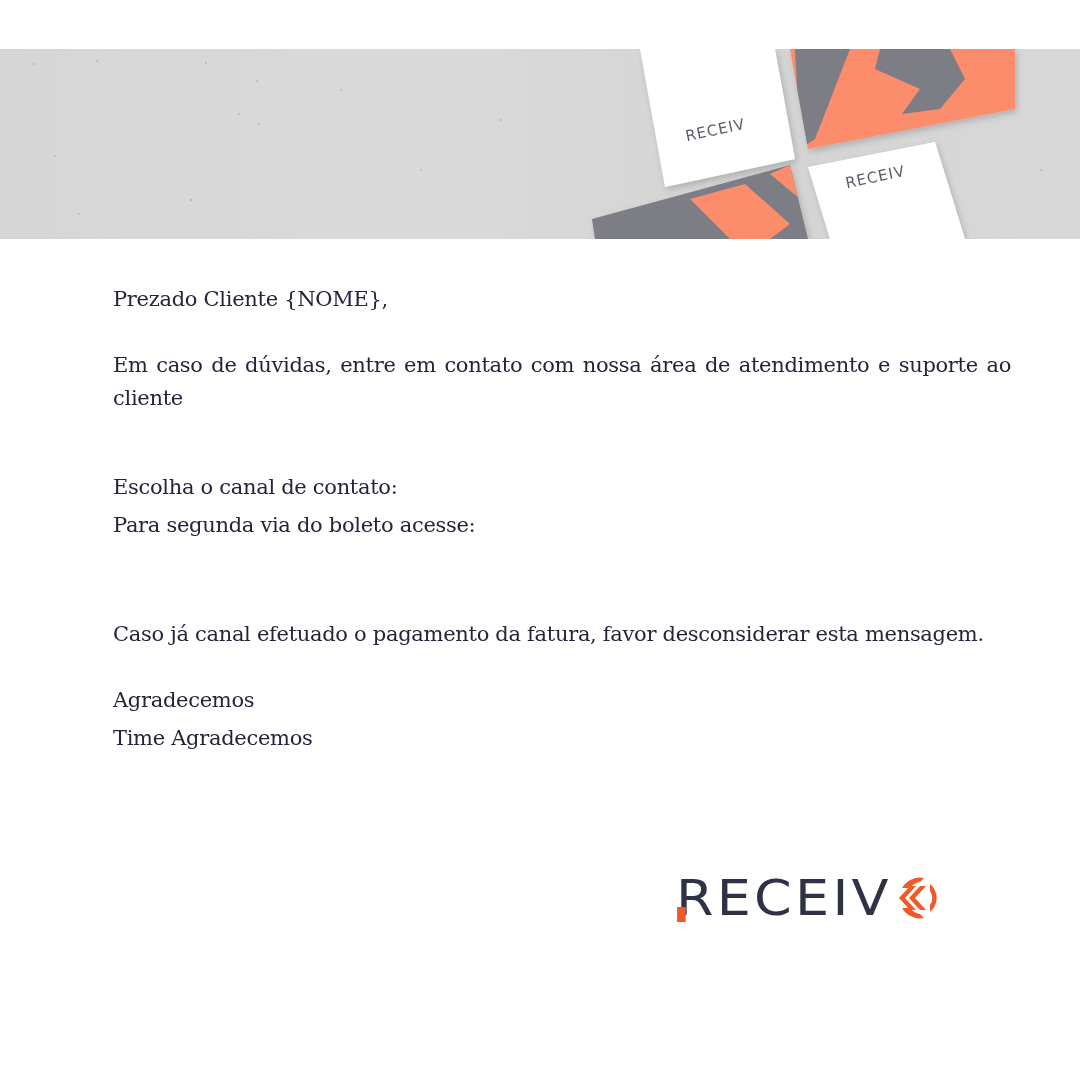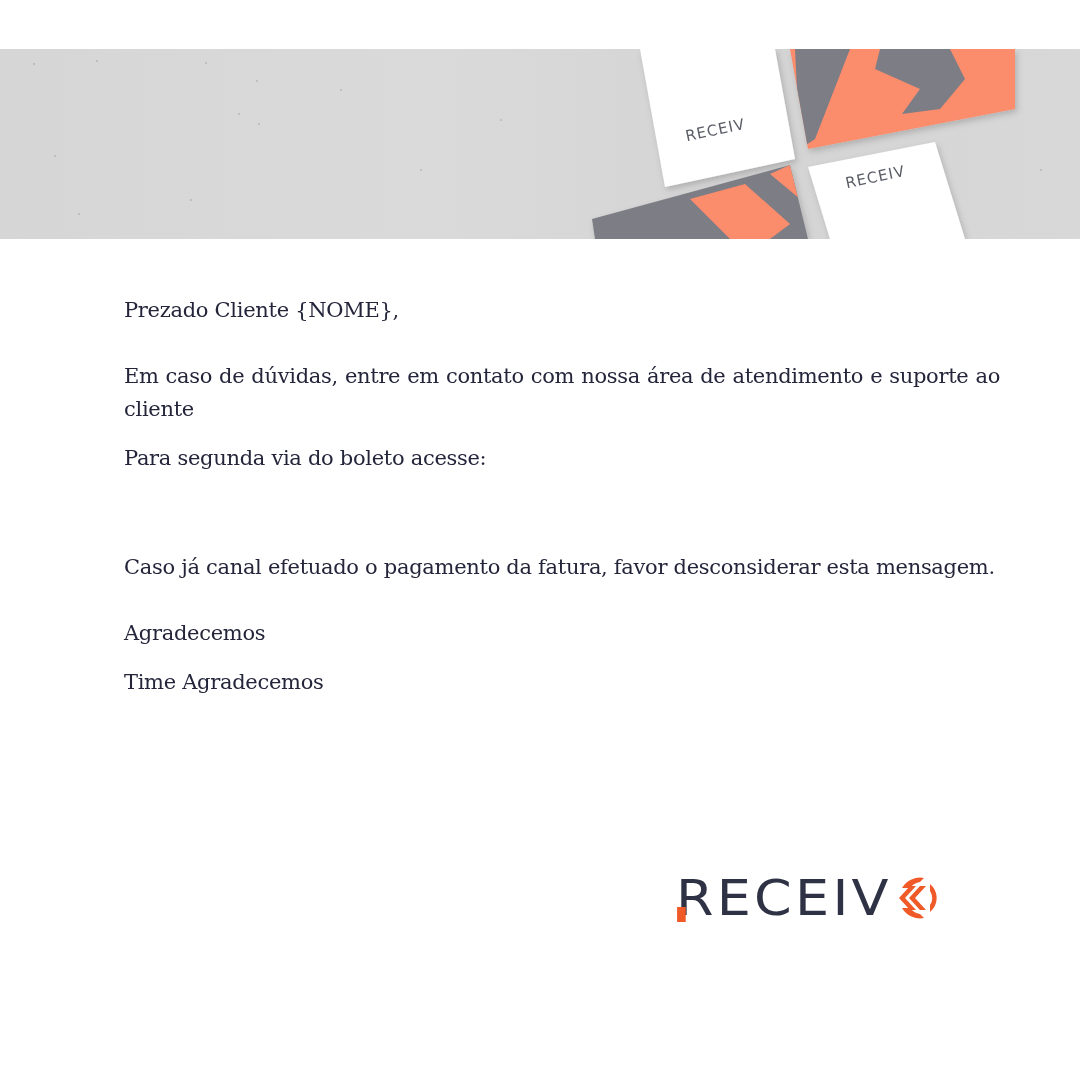--- a/index.html
+++ b/index.html
@@ -2,21 +2,21 @@
 <html><head>
   <meta charset="utf-8">
   <style>
     html, body { margin: 0; padding: 0; }
     body { width: 1080px; height: 1080px; background: #ffffff; position: relative; overflow: hidden; }
     .banner { position: absolute; left: 0; top: 49px; width: 1080px; height: 190px; overflow: hidden;
       background: linear-gradient(90deg, #d6d6d6 0%, #dadada 40%, #d4d4d4 70%, #d8d8d8 100%); }
     .speck { position: absolute; width: 2px; height: 2px; border-radius: 50%; background: #a9a9a9; opacity: .7; }
     .letter { position: absolute; left: 108px; width: 908px; color: #24253a;
       font-family: "DejaVu Serif", serif; font-size: 21px; line-height: 33px; letter-spacing: -0.3px; }
-    .letter p { margin: 16px; }
+    .letter p { margin: 5px; }
     .just { text-align: justify; text-align-last: left; }
     .logo { position: absolute; left: 676px; top: 872px; height: 52px; display: flex; align-items: center; }
     .logo-text { font-family: "DejaVu Sans", sans-serif; font-size: 50px; letter-spacing: 3px; color: #2e3244;
       transform: scaleX(1.08); transform-origin: left center; line-height: 1; position: relative; }
     .logo-r-bar { position: absolute; left: 1px; top: 34px; width: 8px; height: 15px; background: #f05a28; }
     .card-logo { position: absolute; font-family: "DejaVu Sans", sans-serif; font-size: 15px; letter-spacing: 1px; color: #5a5c66; }
   </style>
 </head>
 <body>
 
@@ -69,20 +69,21 @@
       <polygon points="770,125 790,116 800,150" fill="#fb8c6c"></polygon>
     </g>
   </svg>
   <span class="card-logo" style="left:685px;top:72px;transform:rotate(-12deg)">RECEIV</span>
   <span class="card-logo" style="left:845px;top:119px;transform:rotate(-12deg)">RECEIV</span>
 </div>
 
 <div class="letter" style="top:278px">
   <p>Prezado Cliente {NOME},</p>
   <p class="just" style="margin-top:33px">Em caso de dúvidas, entre em contato com nossa área de atendimento e suporte ao cliente</p>
+  <p style="margin-top:56px">Escolha o canal de contato:</p>
   <p>Para segunda via do boleto acesse:</p>
   <p class="just" style="margin-top:76px">Caso já canal efetuado o pagamento da fatura, favor desconsiderar esta mensagem.</p>
   <p style="margin-top:33px">Agradecemos</p>
   <p>Time Agradecemos</p>
 </div>
 
 <div class="logo">
   <span class="logo-text">
     <span>RECEIV</span>
     <span class="logo-r-bar"></span>

